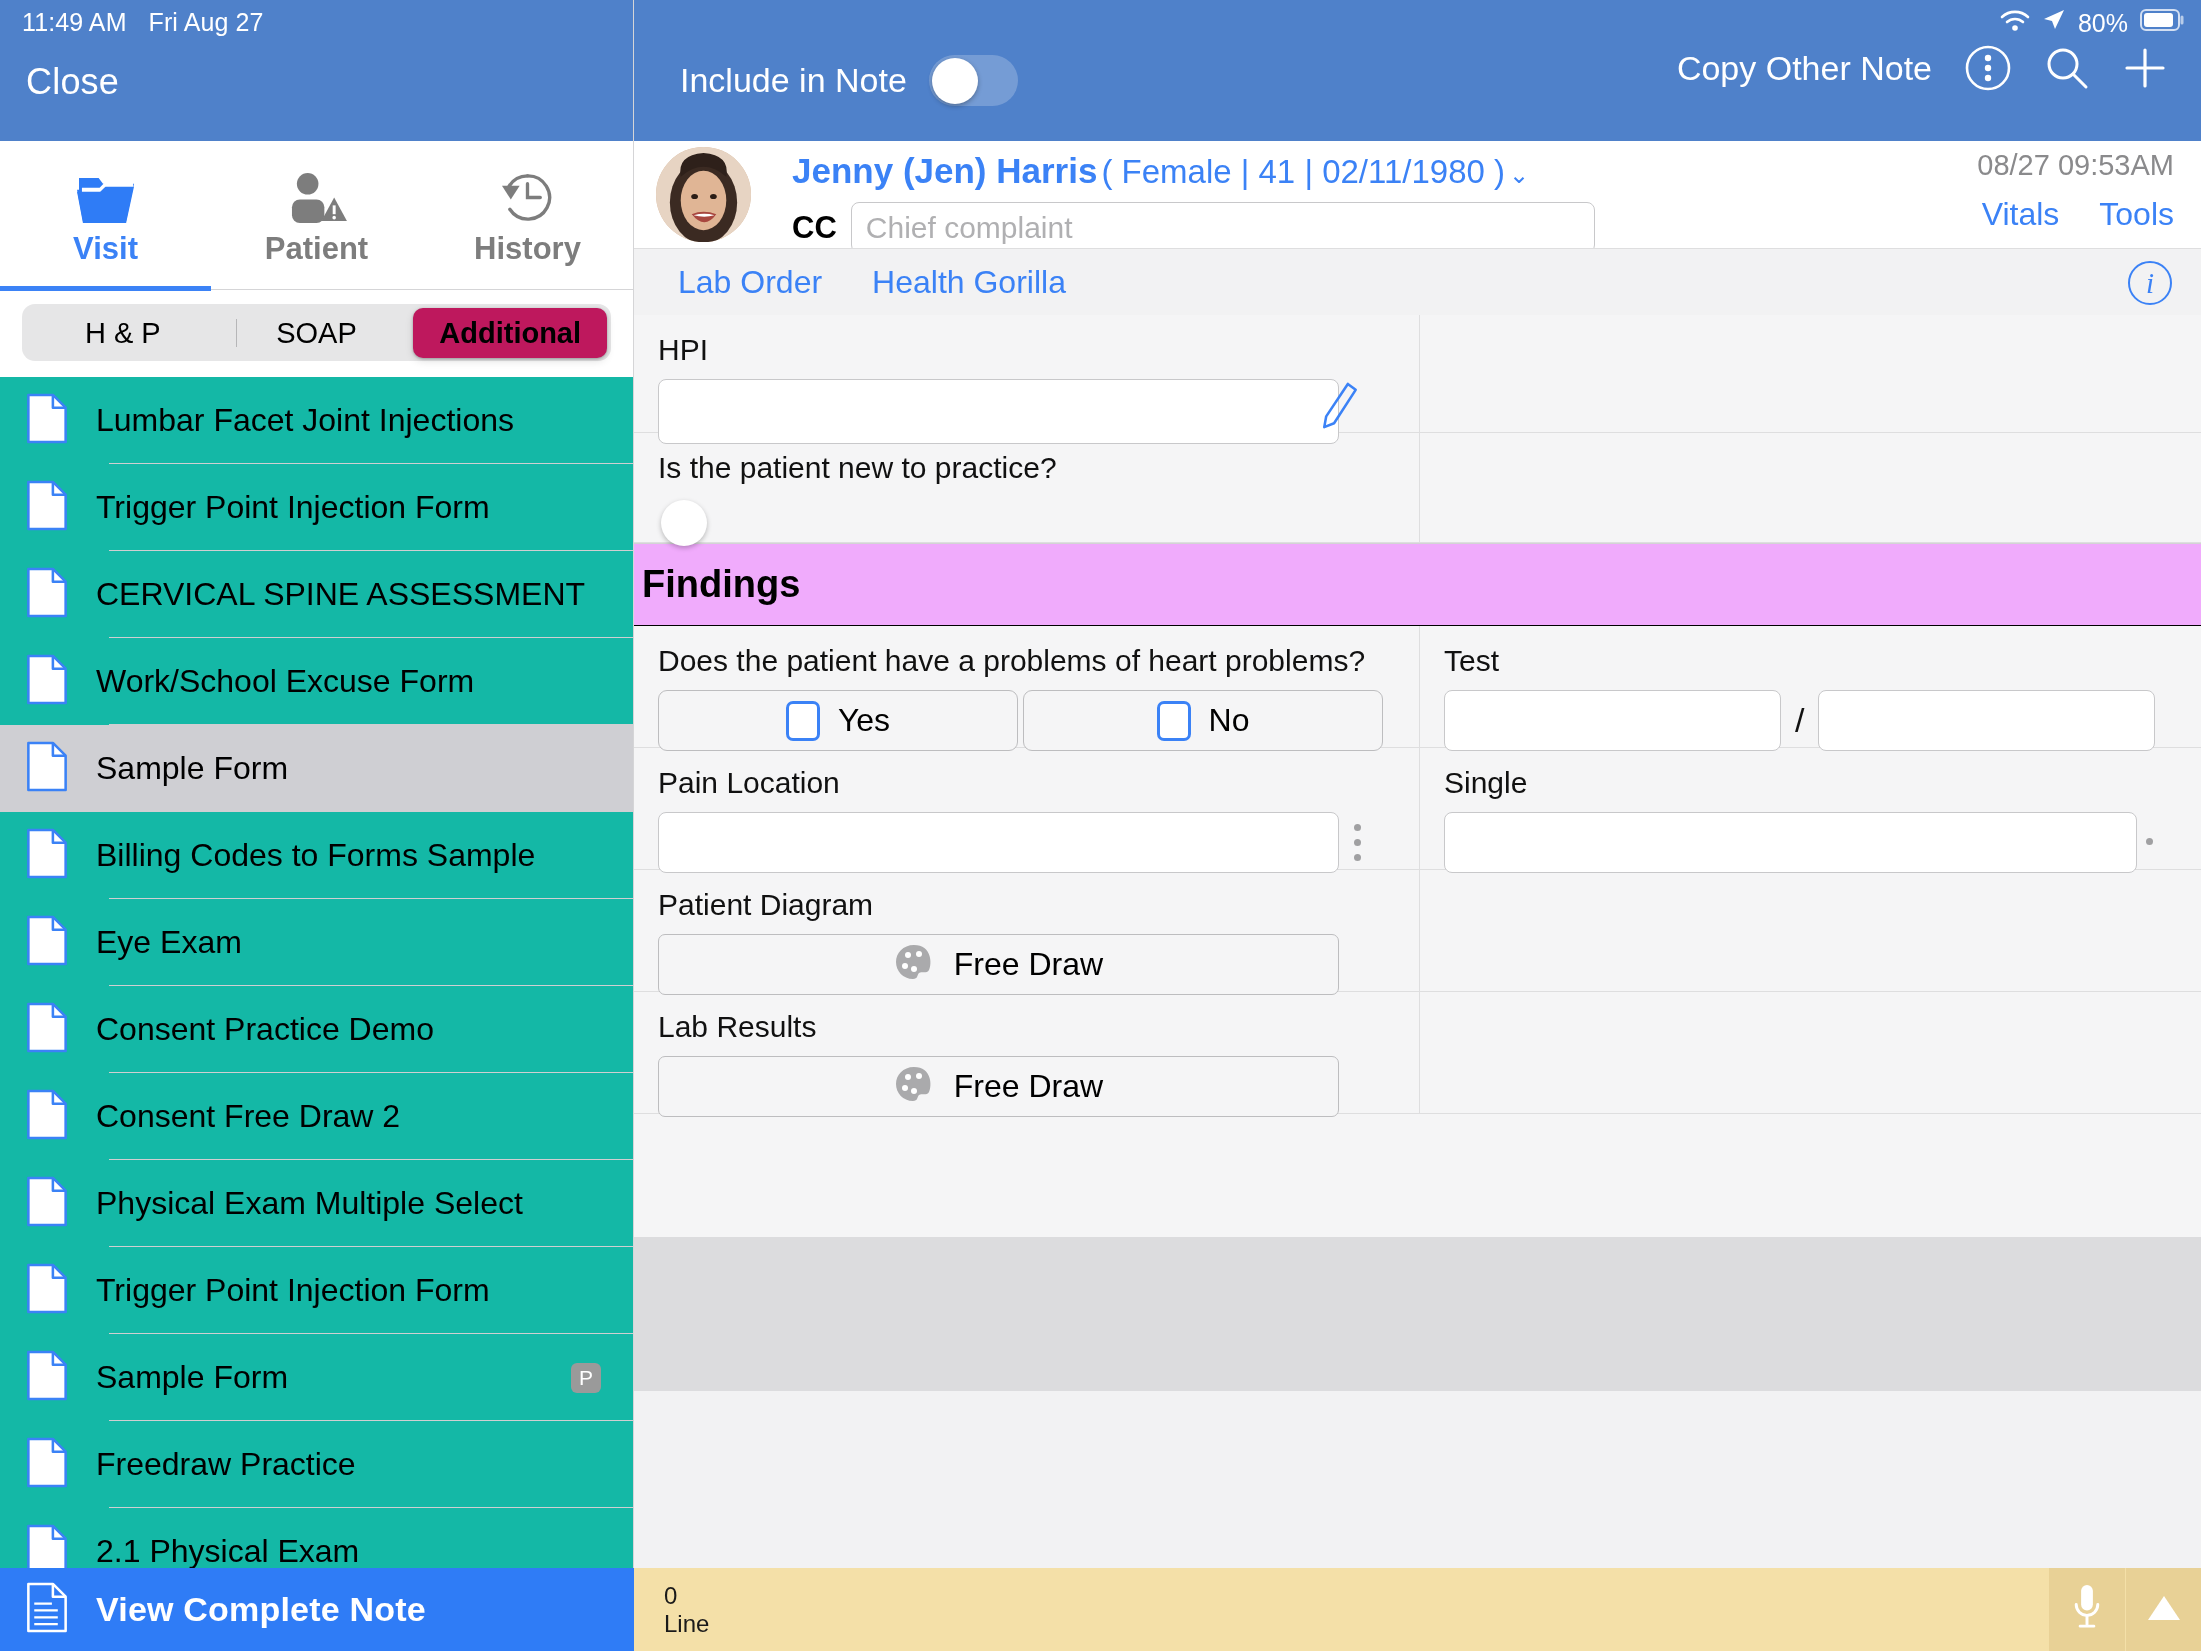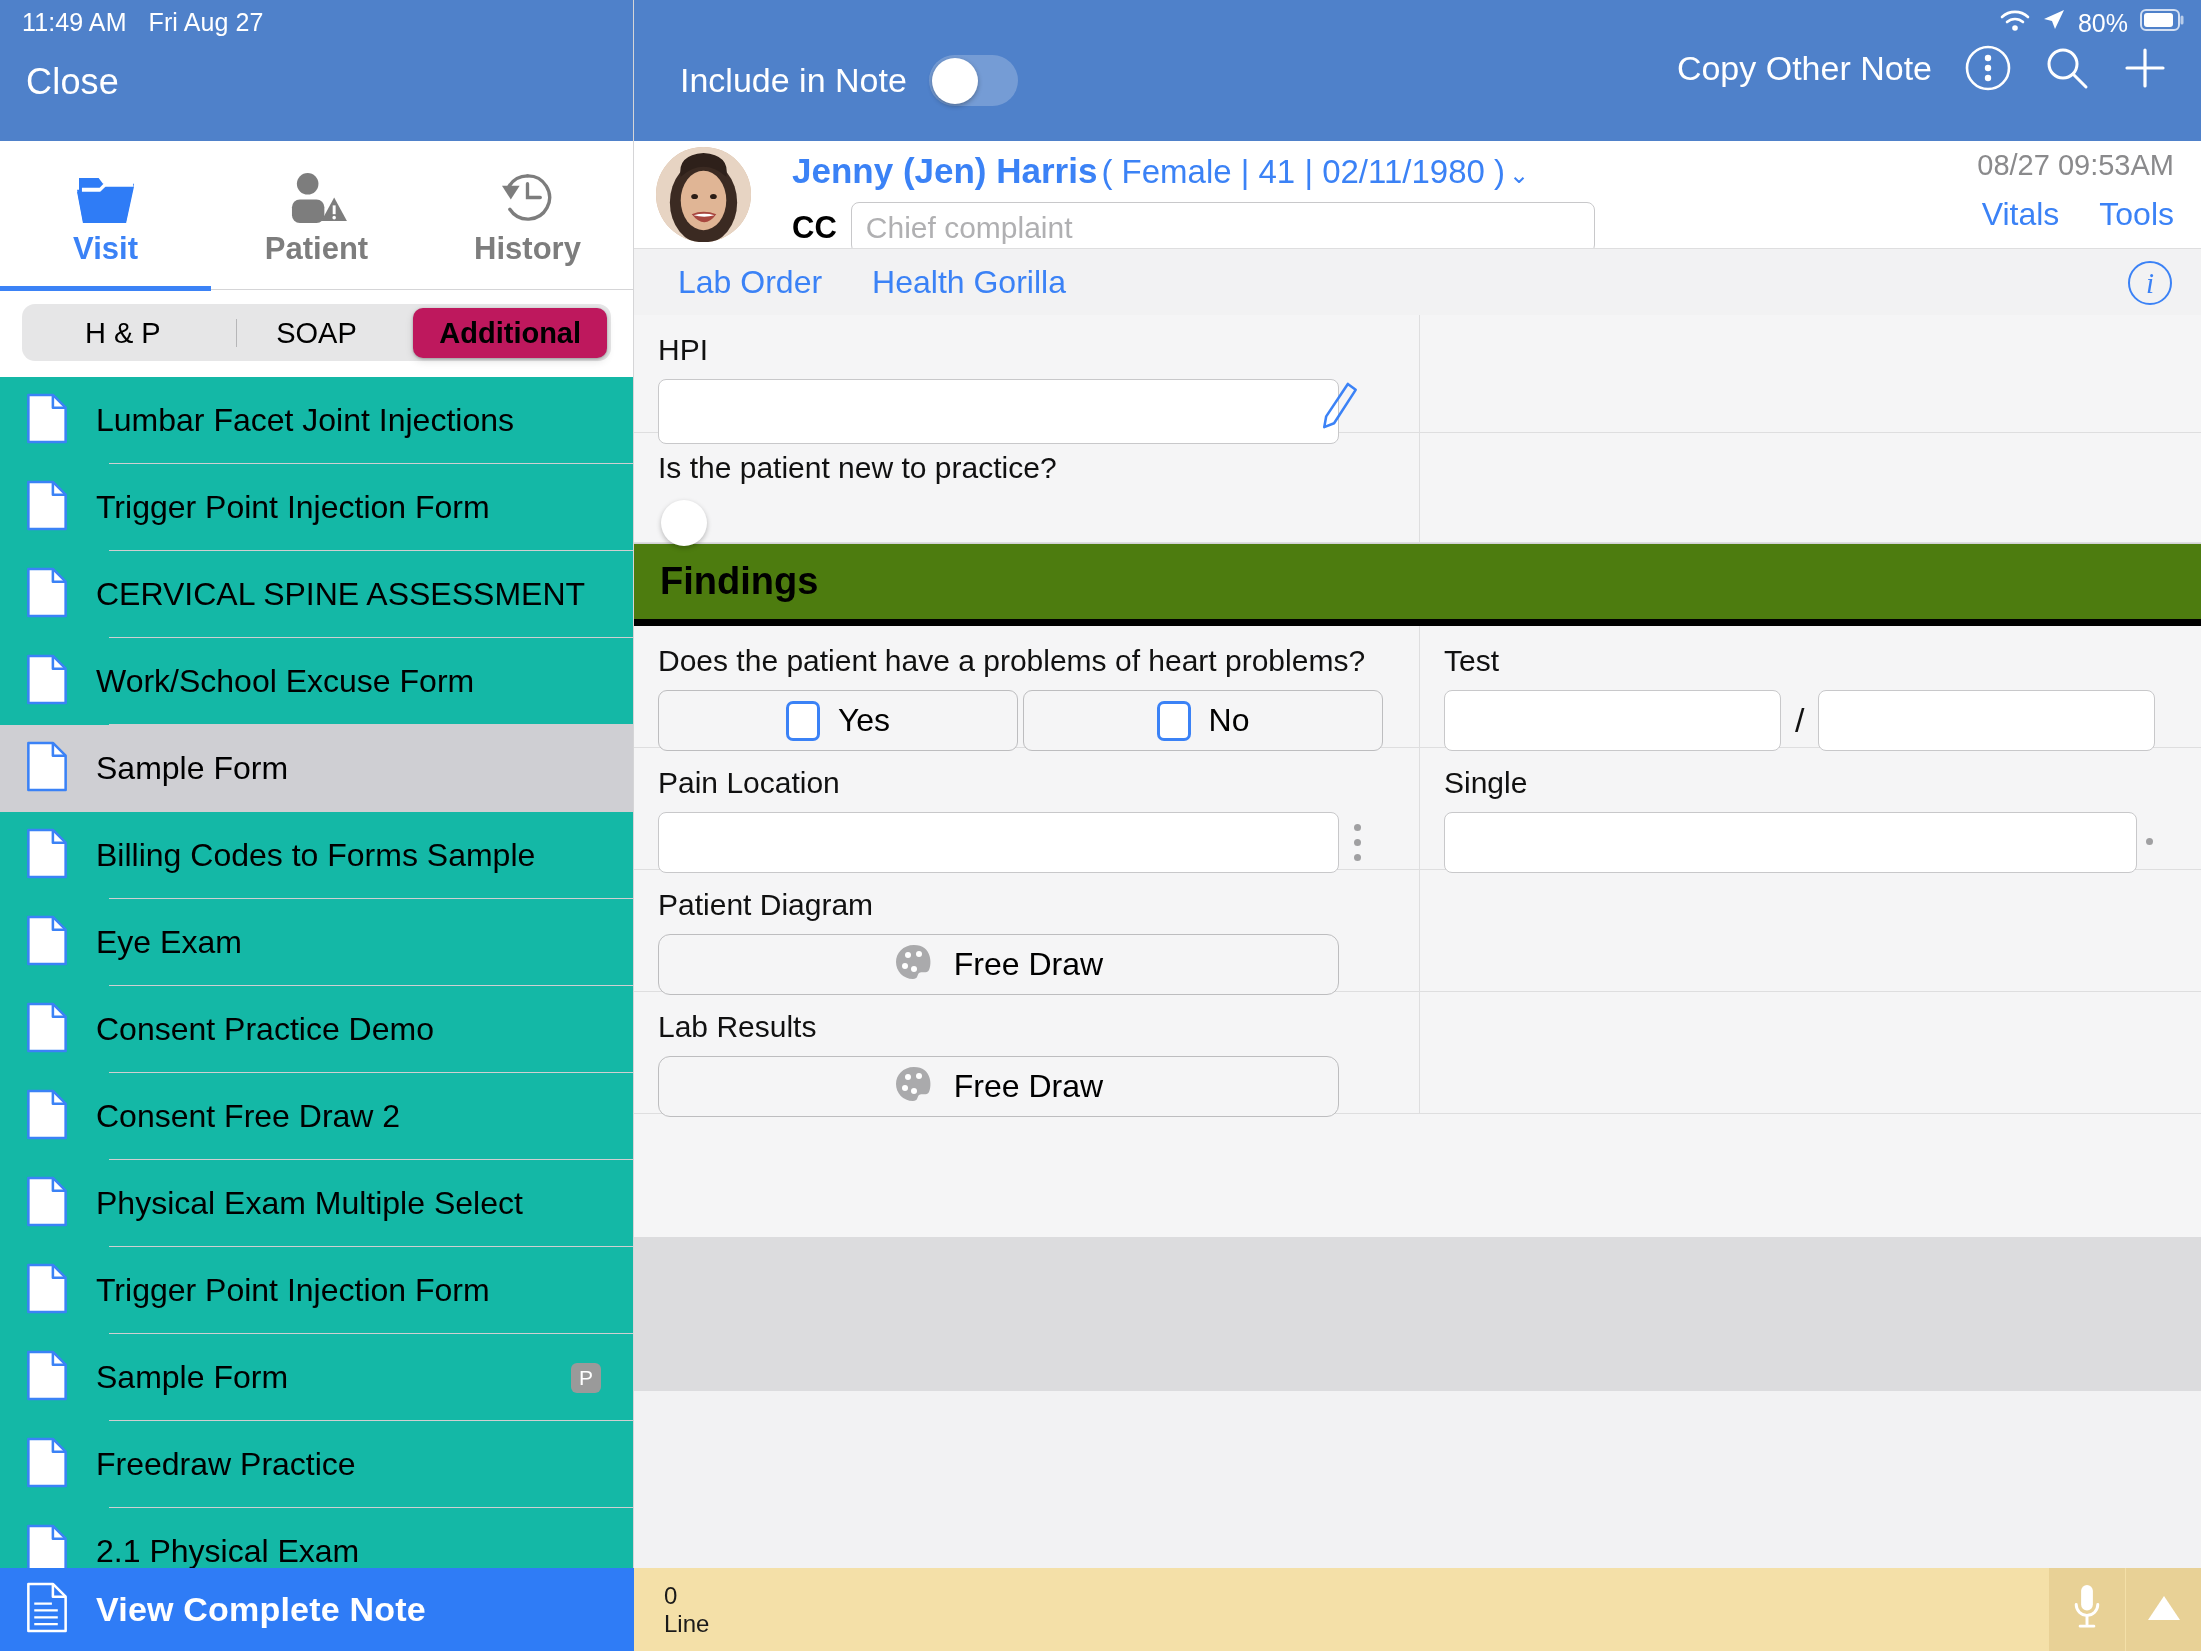--- a/index.html
+++ b/index.html
@@ -203,22 +203,22 @@
     width: 89px; height: 51px; border-radius: 26px;
     background: #e4e4e6; position: relative; cursor: pointer;
     box-shadow: inset 0 0 0 1px #d2d2d4;
   }
   .sm-toggle .knob {
     position: absolute; left: 3px; top: 3px; width: 46px; height: 46px;
     border-radius: 50%; background: #fff; box-shadow: 0 2px 5px rgba(0,0,0,.25);
   }
 
   .section-head {
-    background: #4d7c0f; height: 83px; display: flex; align-items: center;
-    padding-left: 26px; border-top: 1px solid #d3d3d5; border-bottom: 7px solid #000000;
+    background: #f0abfc; height: 83px; display: flex; align-items: center;
+    padding-left: 8px; border-top: 1px solid #d3d3d5; border-bottom: 1px solid #000000;
   }
   .section-head h2 { font-size: 38px; font-weight: 700; color: #000; }
 
   .cbrow { display: flex; gap: 5px; margin-top: 4px; }
   .cbbtn {
     width: 360px; height: 61px; border: 1px solid #bdbdbf; border-radius: 9px;
     background: #f5f5f6; display: flex; align-items: center; justify-content: center;
     gap: 18px; cursor: pointer;
   }
   .cbbox {
@@ -230,21 +230,21 @@
     width: 681px; height: 61px; background: #fff;
     border: 1px solid #c8c8ca; border-radius: 8px; position: relative;
   }
   .dots3 {
     position: absolute; right: -22px; top: 12px;
     display: flex; flex-direction: column; gap: 8px;
   }
   .dots3 i { width: 7px; height: 7px; border-radius: 50%; background: #a0a0a2; display: block; }
 
   .fdbtn {
-    width: 681px; height: 61px; border: 1px solid #bdbdbf; border-radius: 12px;
+    width: 681px; height: 61px; border: 1px solid #bdbdbf; border-radius: 7px;
     background: #f5f5f6; display: flex; align-items: center; justify-content: center;
     gap: 18px; cursor: pointer;
   }
   .fdtext { font-size: 32px; color: #000; }
 
   .testrow { display: flex; align-items: center; gap: 14px; }
   .test-in {
     width: 337px; height: 61px; background: #fff; border: 1px solid #c8c8ca;
     border-radius: 8px; font-size: 29px; padding: 0 10px;
     font-family: "Liberation Sans", sans-serif;

